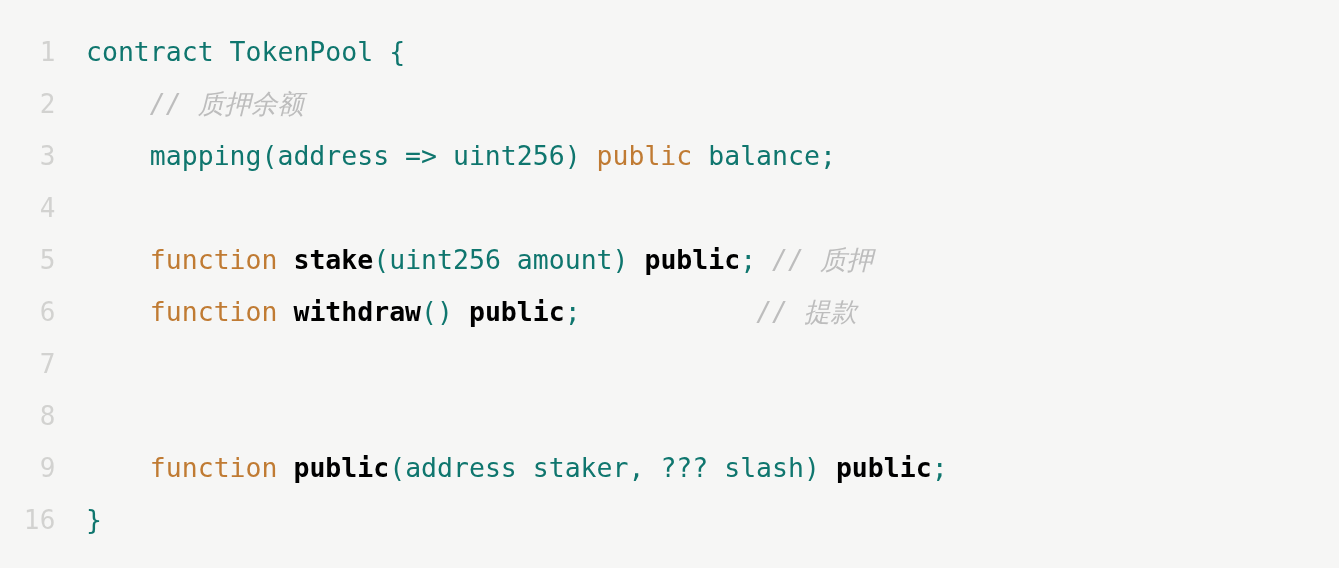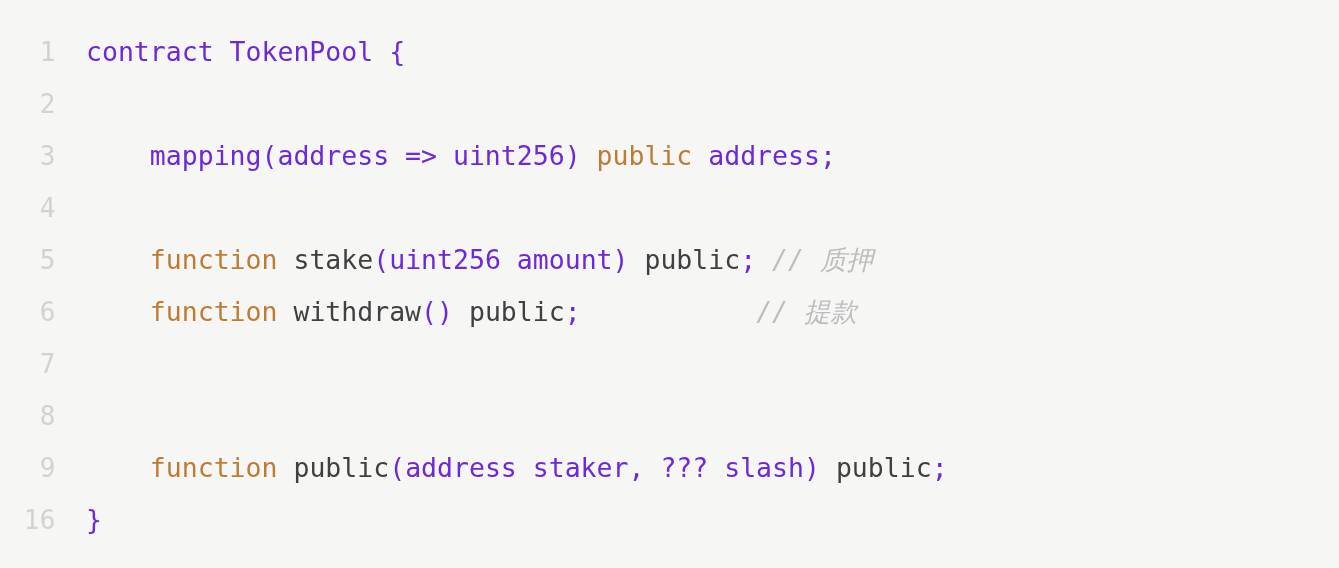--- a/index.html
+++ b/index.html
@@ -45,33 +45,33 @@
   .line-content {
     padding-left: 30px;
     font-family: "DejaVu Sans Mono", "Liberation Mono", monospace;
     font-size: 26.5px;
     color: #2d2d2d;
     white-space: pre;
     letter-spacing: 0px;
   }
 
   .tok { white-space: pre; }
-  .tok-plain   { color: #6d28d9; }
+  .tok-plain   { color: #0f766e; }
   .tok-keyword { color: #c07b33; }
-  .tok-name    { color: #404040; }
+  .tok-name    { color: #000000; font-weight: bold; }
   .tok-comment { color: #bdbdbd; font-style: italic; }
 </style>
 </head>
 <body>
 
 <div id="code-editor">
   <div id="code-lines">
       <div class="code-line"><div class="line-number">1</div><div class="line-content"><span class="tok tok-plain">contract TokenPool {</span></div></div>
-      <div class="code-line"><div class="line-number">2</div></div>
-      <div class="code-line"><div class="line-number">3</div><div class="line-content"><span class="tok tok-plain">    mapping(address =&gt; uint256) </span><span class="tok tok-keyword">public</span><span class="tok tok-plain"> address;</span></div></div>
+      <div class="code-line"><div class="line-number">2</div><div class="line-content"><span class="tok tok-plain">    </span><span class="tok tok-comment">// 质押余额</span></div></div>
+      <div class="code-line"><div class="line-number">3</div><div class="line-content"><span class="tok tok-plain">    mapping(address =&gt; uint256) </span><span class="tok tok-keyword">public</span><span class="tok tok-plain"> balance;</span></div></div>
       <div class="code-line"><div class="line-number">4</div><div class="line-content"><span class="tok tok-plain"></span></div></div>
       <div class="code-line"><div class="line-number">5</div><div class="line-content"><span class="tok tok-plain">    </span><span class="tok tok-keyword">function</span><span class="tok tok-plain"> </span><span class="tok tok-name">stake</span><span class="tok tok-plain">(uint256 amount) </span><span class="tok tok-name">public</span><span class="tok tok-plain">; </span><span class="tok tok-comment">// 质押</span></div></div>
       <div class="code-line"><div class="line-number">6</div><div class="line-content"><span class="tok tok-plain">    </span><span class="tok tok-keyword">function</span><span class="tok tok-plain"> </span><span class="tok tok-name">withdraw</span><span class="tok tok-plain">() </span><span class="tok tok-name">public</span><span class="tok tok-plain">;           </span><span class="tok tok-comment">// 提款</span></div></div>
       <div class="code-line"><div class="line-number">7</div><div class="line-content"><span class="tok tok-plain"></span></div></div>
       <div class="code-line"><div class="line-number">8</div></div>
       <div class="code-line"><div class="line-number">9</div><div class="line-content"><span class="tok tok-plain">    </span><span class="tok tok-keyword">function</span><span class="tok tok-plain"> </span><span class="tok tok-name">public</span><span class="tok tok-plain">(address staker, ??? slash) </span><span class="tok tok-name">public</span><span class="tok tok-plain">;</span></div></div>
       <div class="code-line"><div class="line-number">16</div><div class="line-content"><span class="tok tok-plain">}</span></div></div>
     </div>
 </div>
 

